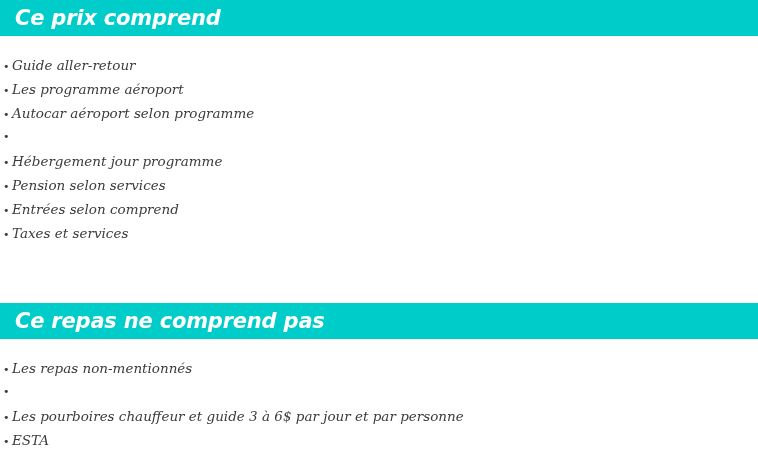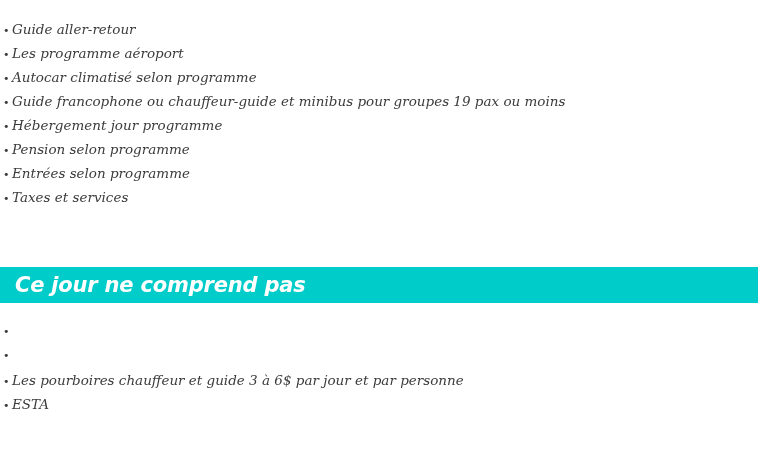--- a/index.html
+++ b/index.html
@@ -75,69 +75,72 @@
   
   .list-top-gap   { height: 17px; }
   .section-gap    { height: 58px; }
   .list-top-gap-2 { height: 17px; }
 </style>
 </head>
 <body>
 
 <div class="page">
 
+  <div class="section-header">
+    <span class="section-header-title">Ce prix comprend</span>
+  </div>
 
   <div class="list-top-gap"></div>
 
   <ul class="bullet-list">
     <li class="bullet-item">
       <span class="bullet-dot">•</span>
       <span class="bullet-text">Guide aller-retour</span>
     </li>
     <li class="bullet-item">
       <span class="bullet-dot">•</span>
       <span class="bullet-text">Les programme aéroport</span>
     </li>
     <li class="bullet-item">
       <span class="bullet-dot">•</span>
-      <span class="bullet-text">Autocar climatisé selon programme</span>
+      <span class="bullet-text">Autocar aéroport selon programme</span>
     </li>
     <li class="bullet-item">
       <span class="bullet-dot">•</span>
-      <span class="bullet-text">Guide francophone ou chauffeur-guide et minibus pour groupes 19 pax ou moins</span>
     </li>
     <li class="bullet-item">
       <span class="bullet-dot">•</span>
       <span class="bullet-text">Hébergement jour programme</span>
     </li>
     <li class="bullet-item">
       <span class="bullet-dot">•</span>
-      <span class="bullet-text">Pension selon programme</span>
+      <span class="bullet-text">Pension selon services</span>
     </li>
     <li class="bullet-item">
       <span class="bullet-dot">•</span>
-      <span class="bullet-text">Entrées selon programme</span>
+      <span class="bullet-text">Entrées selon comprend</span>
     </li>
     <li class="bullet-item">
       <span class="bullet-dot">•</span>
       <span class="bullet-text">Taxes et services</span>
     </li>
   </ul>
 
   <div class="section-gap"></div>
 
   <div class="section-header">
-    <span class="section-header-title">Ce jour ne comprend pas</span>
+    <span class="section-header-title">Ce repas ne comprend pas</span>
   </div>
 
   <div class="list-top-gap-2"></div>
 
   <ul class="bullet-list">
     <li class="bullet-item">
       <span class="bullet-dot">•</span>
+      <span class="bullet-text">Les repas non-mentionnés</span>
     </li>
     <li class="bullet-item">
       <span class="bullet-dot">•</span>
     </li>
     <li class="bullet-item">
       <span class="bullet-dot">•</span>
       <span class="bullet-text">Les pourboires chauffeur et guide 3 à 6$ par jour et par personne</span>
     </li>
     <li class="bullet-item">
       <span class="bullet-dot">•</span>

